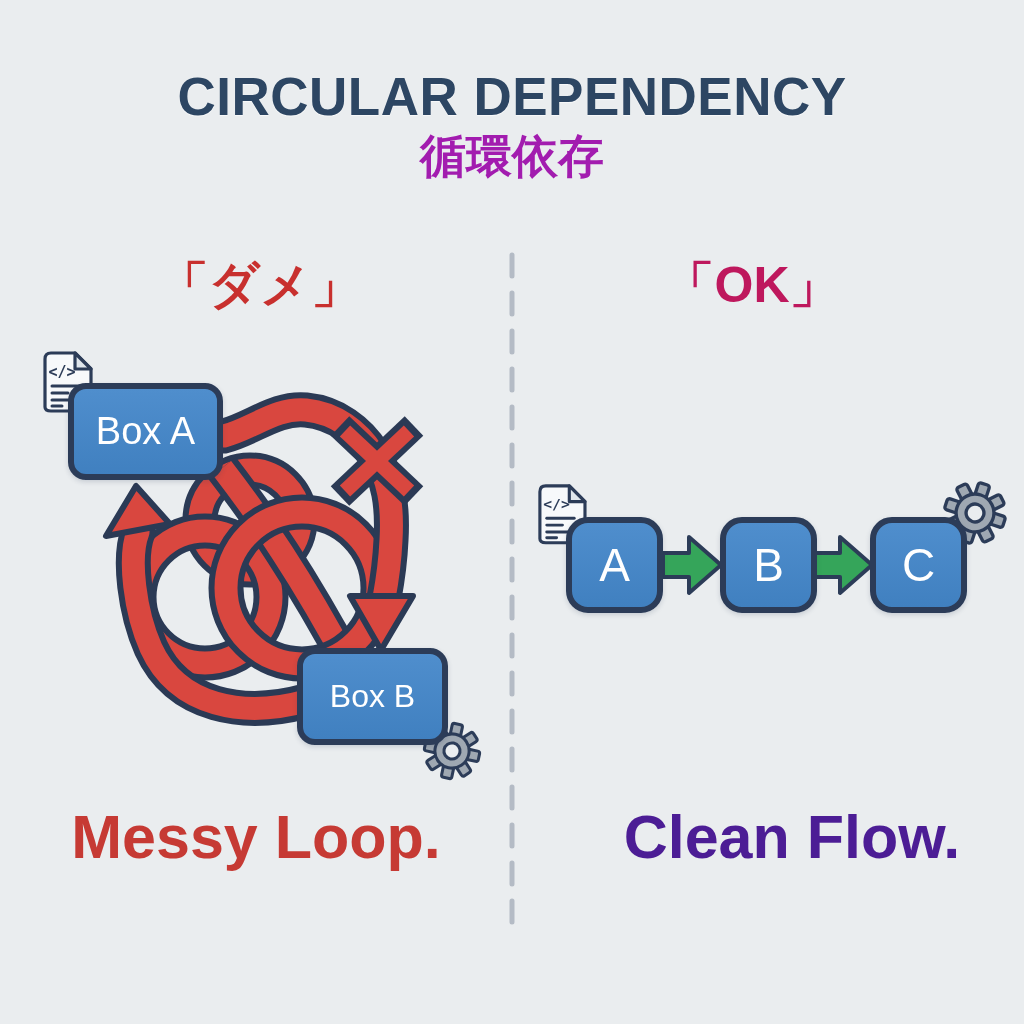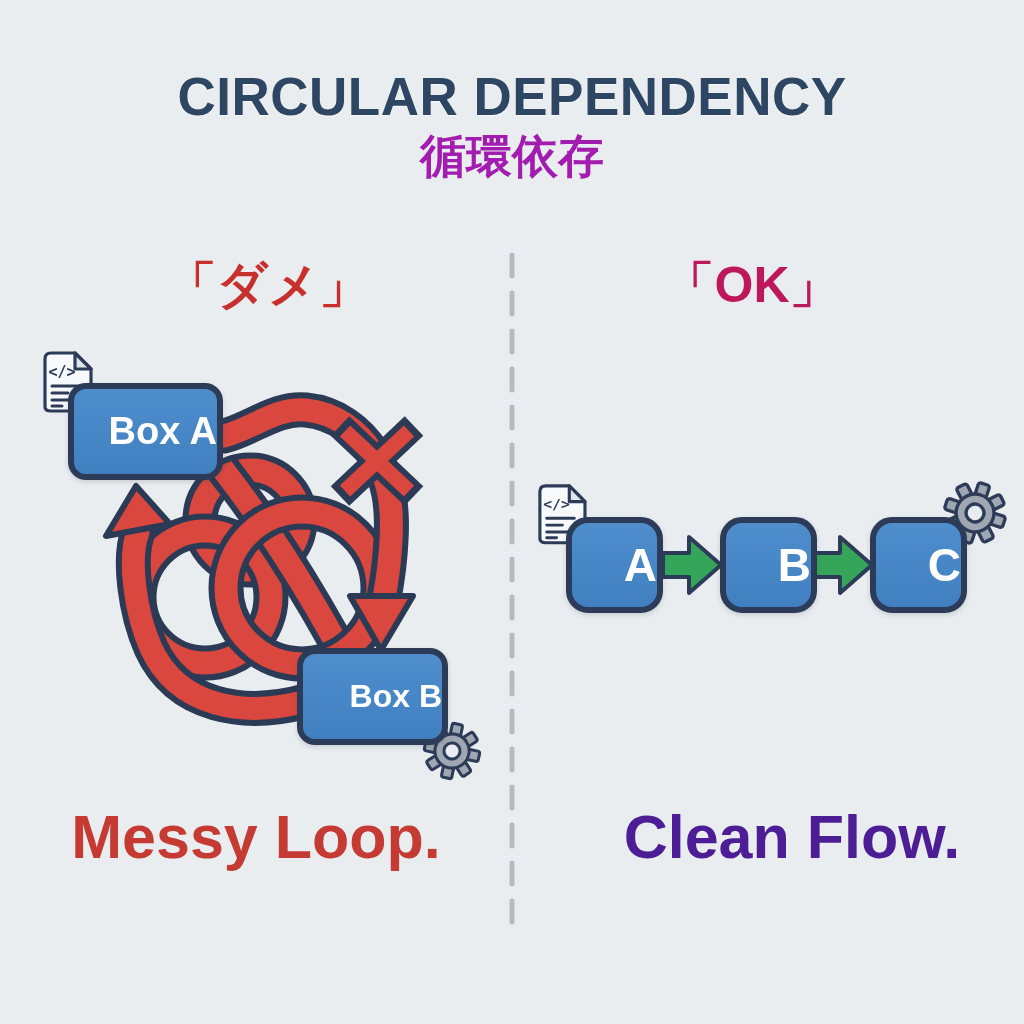--- a/index.html
+++ b/index.html
@@ -15,31 +15,31 @@
   .title-main{
     left:0;top:66px;width:1024px;
     font-size:53px;font-weight:bold;letter-spacing:0.5px;
     color:#2d4663;text-shadow:0 1px 1px rgba(255,255,255,0.7);
   }
   .title-sub{
     left:0;top:126px;width:1024px;
     font-size:46px;font-weight:bold;color:#a21caf;
   }
   .hdr{top:252px;width:512px;font-size:50px;font-weight:bold;}
-  .hdr-left{left:12px;color:#c8302e;}
+  .hdr-left{left:4px;color:#c8302e;}
   .hdr-right{left:496px;color:#be185d;}
   .cap{top:802px;width:512px;font-size:61px;font-weight:bold;}
   .cap-left{left:0;color:#c63a34;}
   .cap-right{left:536px;color:#4c1d95;}
   .bluebox{
     position:absolute;z-index:2;box-sizing:border-box;
     background:linear-gradient(180deg,#4f8ecd 0%,#4080c0 100%);
     border:6px solid #2c3c58;border-radius:18px;
-    display:flex;align-items:center;justify-content:flex-end;
-    color:#ffffff;font-weight:bold;
+    display:flex;align-items:center;justify-content:center;
+    color:#ffffff;font-weight:normal;
     box-shadow:0 2px 5px rgba(45,62,88,0.18);
   }
   .box-a{left:68px;top:383px;width:155px;height:97px;font-size:38px;}
   .box-b{left:297px;top:648px;width:151px;height:97px;font-size:32px;}
   .fbox{width:97px;height:96px;border-radius:22px;font-size:46px;}
   .fbox-a{left:566px;top:517px;}
   .fbox-b{left:720px;top:517px;}
   .fbox-c{left:870px;top:517px;}
 </style>
 </head>

